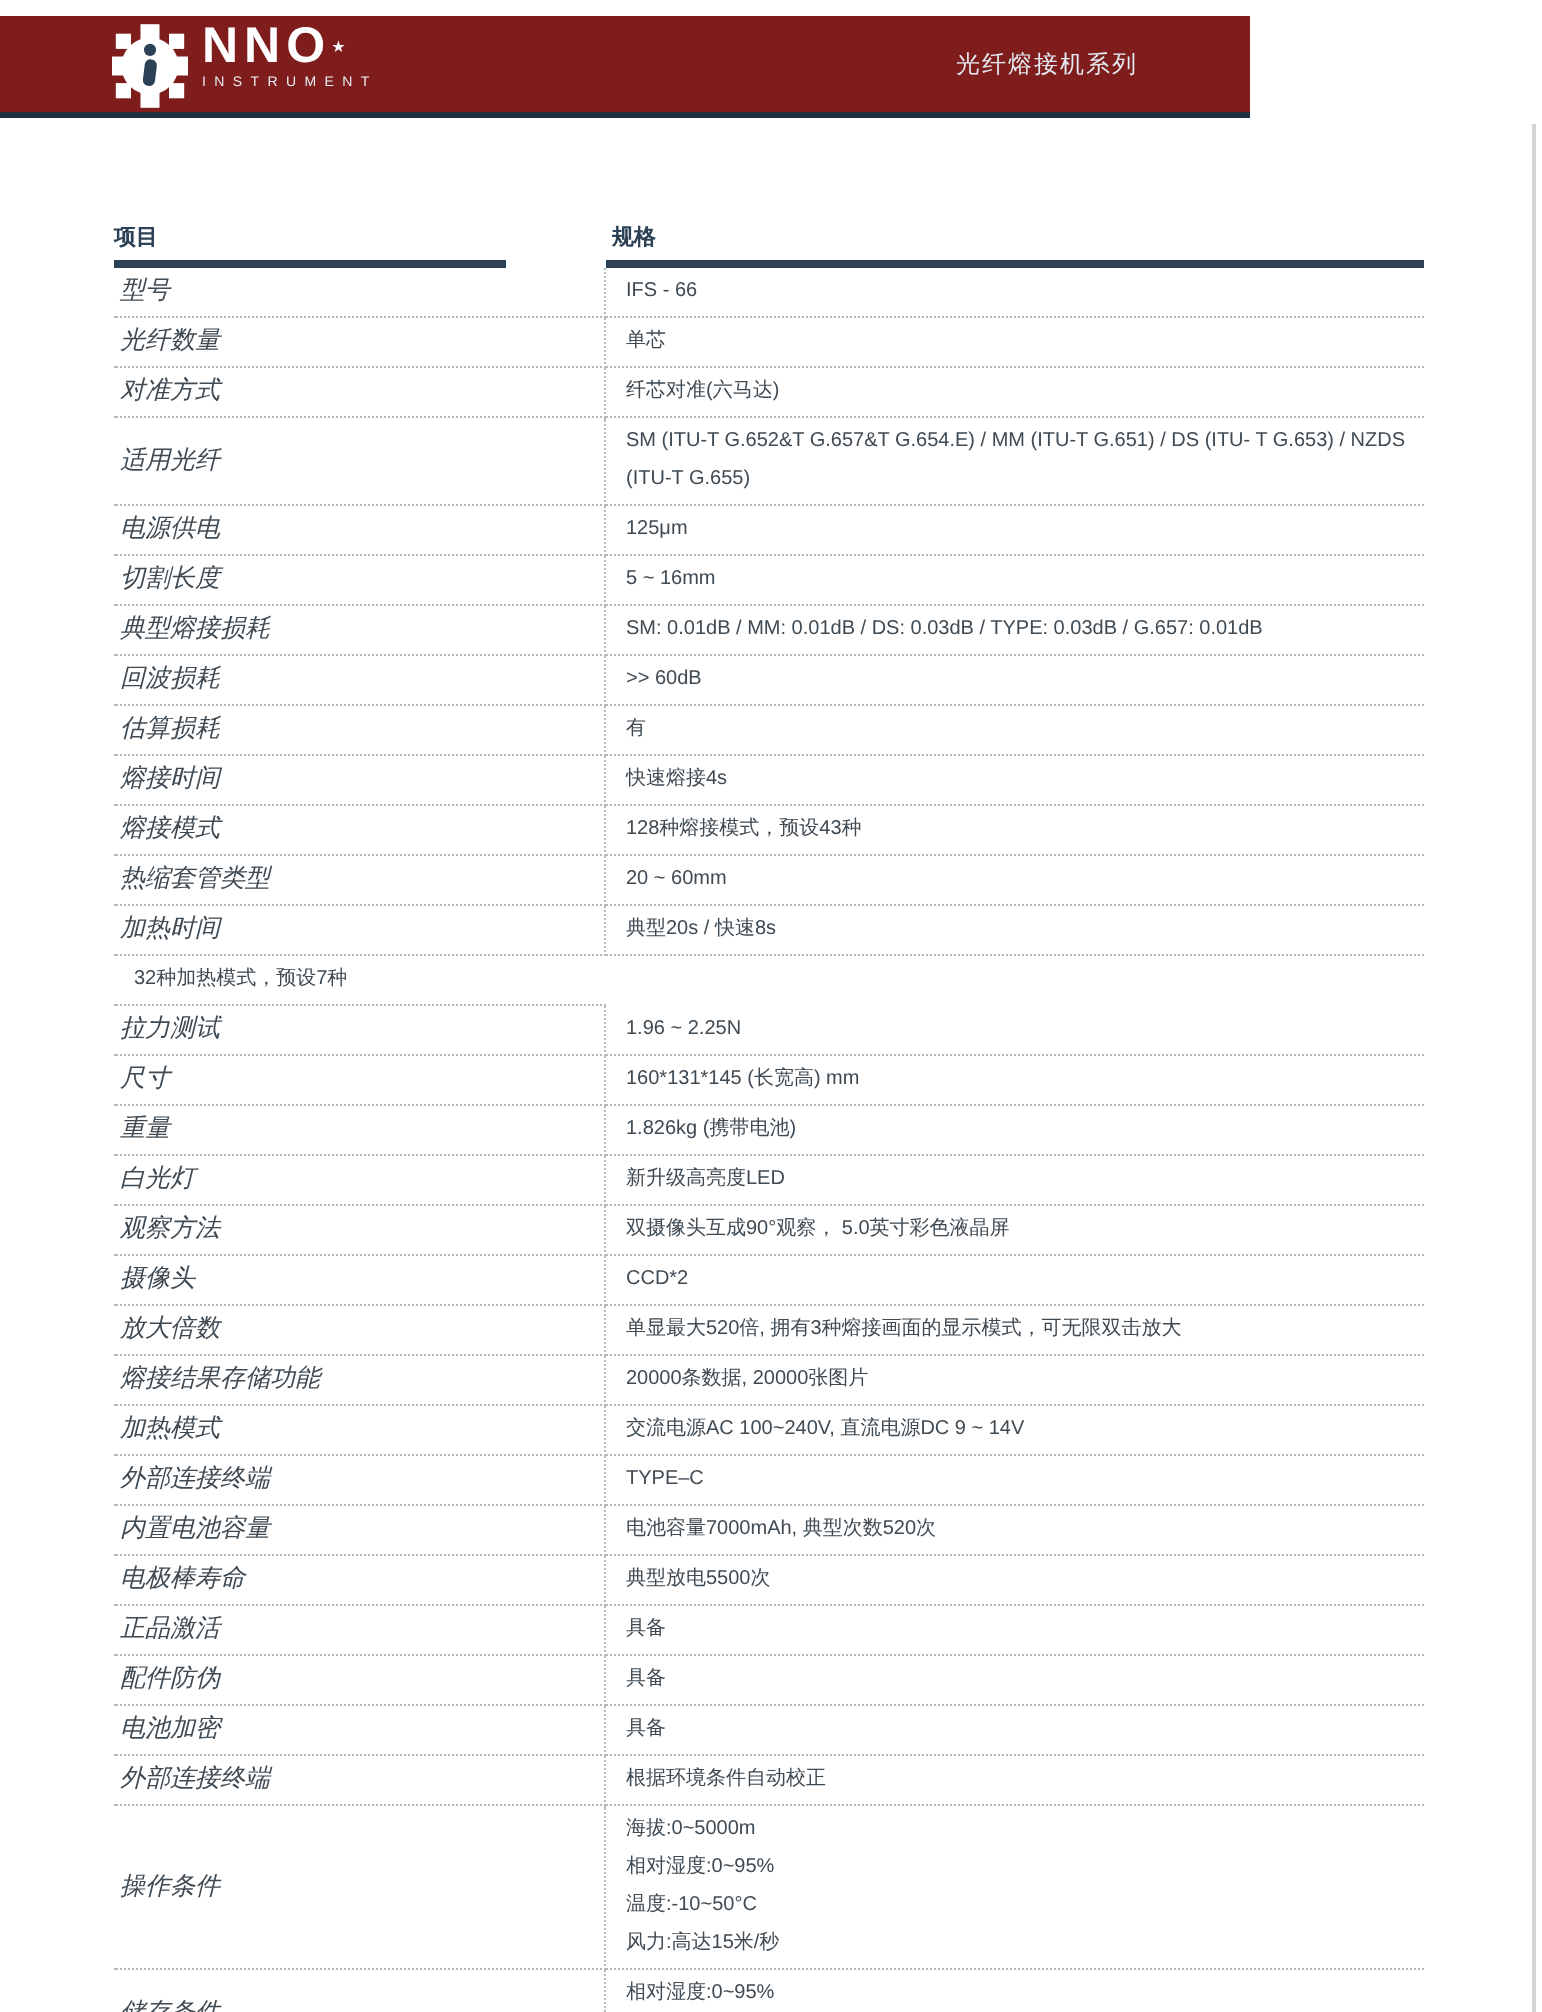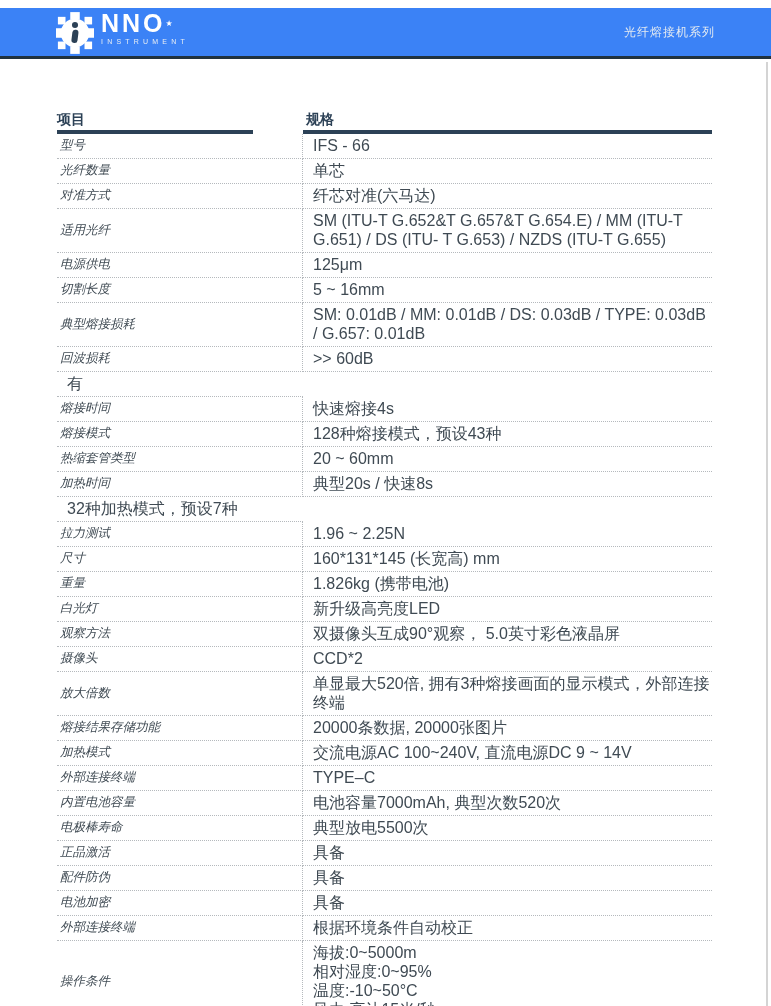--- a/index.html
+++ b/index.html
@@ -8,22 +8,22 @@
     height:1006px;
     position:relative;
     background:#ffffff;
     font-family:"Liberation Sans","DejaVu Sans",sans-serif;
     overflow:hidden;
   }
 
   
   .topbar {
     position:absolute; top:8px; left:0;
-    width:771px; height:51px;
-    background:#3b82f6;
+    width:625px; height:51px;
+    background:#7f1d1d;
     border-bottom:3px solid #20323f;
     display:flex; align-items:center;
   }
   .logo { display:flex; align-items:flex-start; margin-left:56px; gap:7px; }
   .logo-gear { display:block; margin-top:1px; }
   .logo-name {
     color:#ffffff; font-weight:bold; font-size:25px;
     letter-spacing:3px; line-height:25px; white-space:nowrap;
   }
   .logo-star { font-size:8px; vertical-align:top; letter-spacing:0; color:#ffffff; }
@@ -43,21 +43,21 @@
   }
 
   
   .spec {
     position:absolute; left:57px; top:111px; width:655px;
     border-bottom:2px solid #2c4156;
   }
   .thead, .row { display:grid; grid-template-columns:246px 1fr; }
   .th {
     position:relative;
-    font-size:14px; font-weight:bold; color:#2c4156;
+    font-size:11px; font-weight:bold; color:#2c4156;
     line-height:16px; padding-bottom:7px;
   }
   .th::after {
     content:""; position:absolute; left:0; right:0; bottom:0;
     height:4px; background:#2c4156;
   }
   .th.item::after { right:50px; }
   .th.spec-col { padding-left:3px; }
 
   .cell {
@@ -66,21 +66,21 @@
     border-bottom:1px dotted #b5b9bd;
     color:#3f4a53; line-height:19px;
   }
   .cell.label {
     font-size:12.5px;
     padding:2px 0 3px 3px;
     border-right:1px dotted #b5b9bd;
     font-style:italic;
   }
   .cell.value {
-    font-size:16px;
+    font-size:10px;
     padding:2px 2px 3px 10px;
     white-space:pre-line;
   }
   .row:last-child .cell { border-bottom:none; }
 </style>
 </head>
 <body>
 
 <div class="topbar">
   <div class="logo">
@@ -149,20 +149,21 @@
     <div class="cell label">典型熔接损耗</div>
     <div class="cell value">SM: 0.01dB / MM: 0.01dB / DS: 0.03dB / TYPE: 0.03dB / G.657: 0.01dB</div>
   </div>
 
   <div class="row">
     <div class="cell label">回波损耗</div>
     <div class="cell value">&gt;&gt; 60dB</div>
   </div>
 
   <div class="row">
+    <div class="cell label">估算损耗</div>
     <div class="cell value">有</div>
   </div>
 
   <div class="row">
     <div class="cell label">熔接时间</div>
     <div class="cell value">快速熔接4s</div>
   </div>
 
   <div class="row">
     <div class="cell label">熔接模式</div>
@@ -208,21 +209,21 @@
     <div class="cell value">双摄像头互成90°观察， 5.0英寸彩色液晶屏</div>
   </div>
 
   <div class="row">
     <div class="cell label">摄像头</div>
     <div class="cell value">CCD*2</div>
   </div>
 
   <div class="row">
     <div class="cell label">放大倍数</div>
-    <div class="cell value">单显最大520倍, 拥有3种熔接画面的显示模式，外部连接终端</div>
+    <div class="cell value">单显最大520倍, 拥有3种熔接画面的显示模式，可无限双击放大</div>
   </div>
 
   <div class="row">
     <div class="cell label">熔接结果存储功能</div>
     <div class="cell value">20000条数据, 20000张图片</div>
   </div>
 
   <div class="row">
     <div class="cell label">加热模式</div>
     <div class="cell value">交流电源AC 100~240V, 直流电源DC 9 ~ 14V</div>

